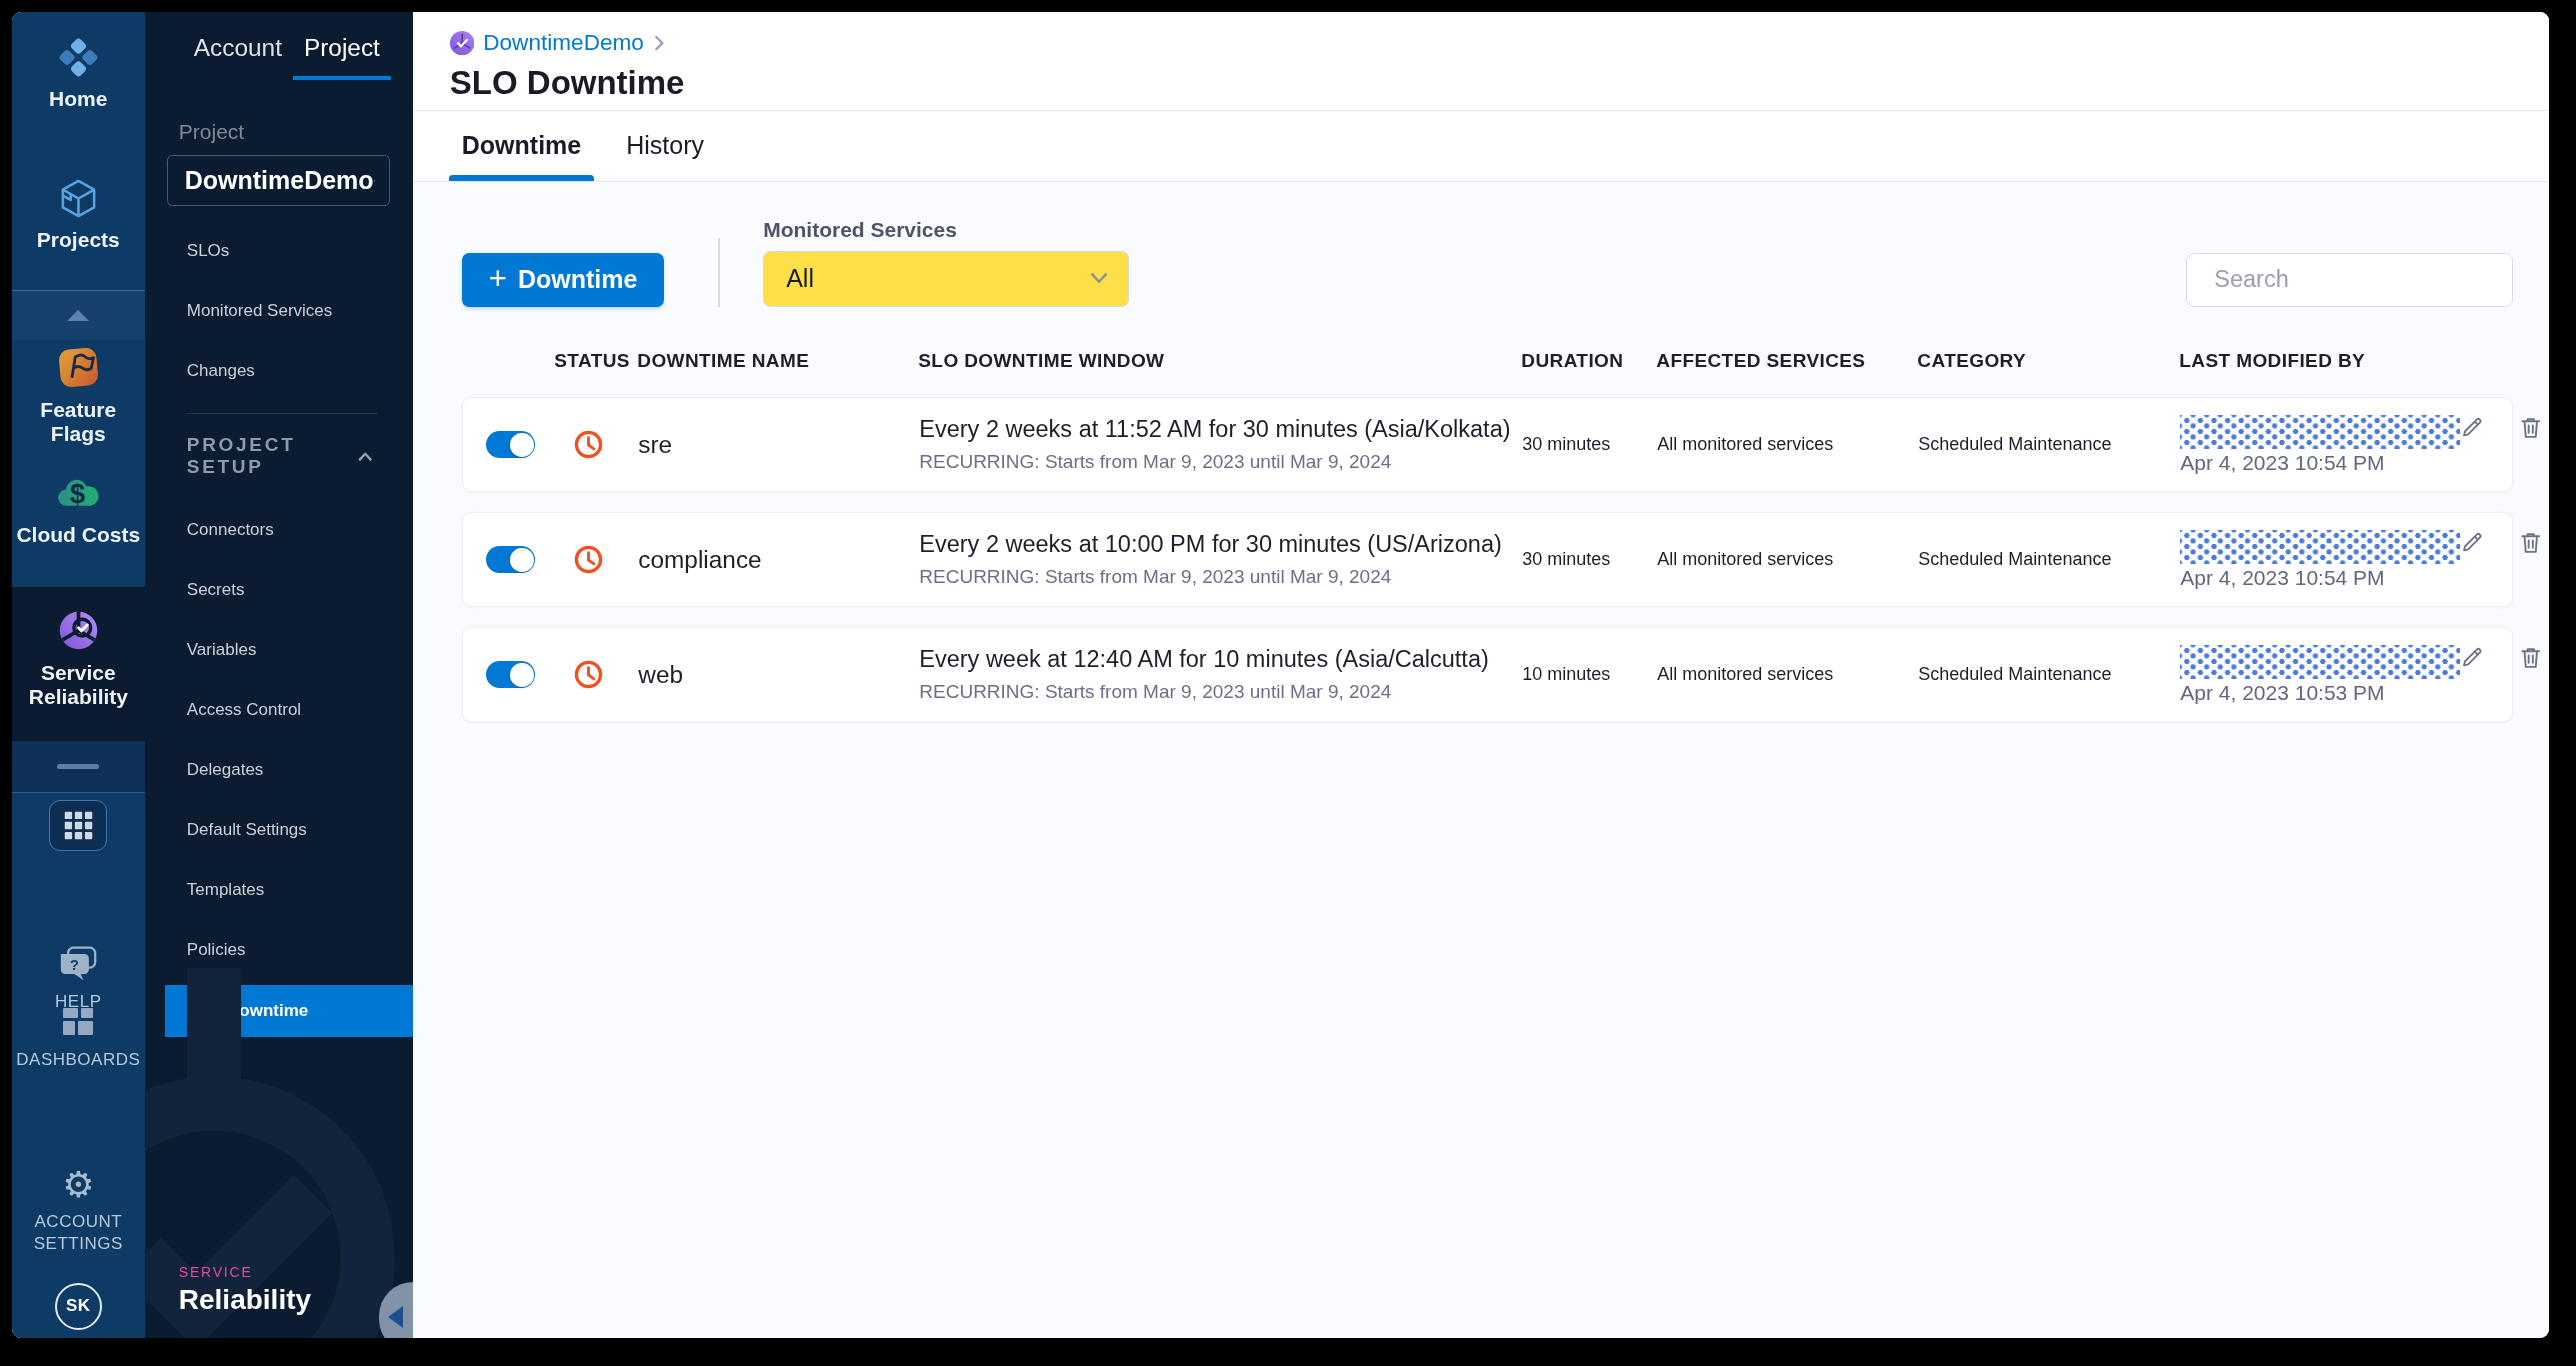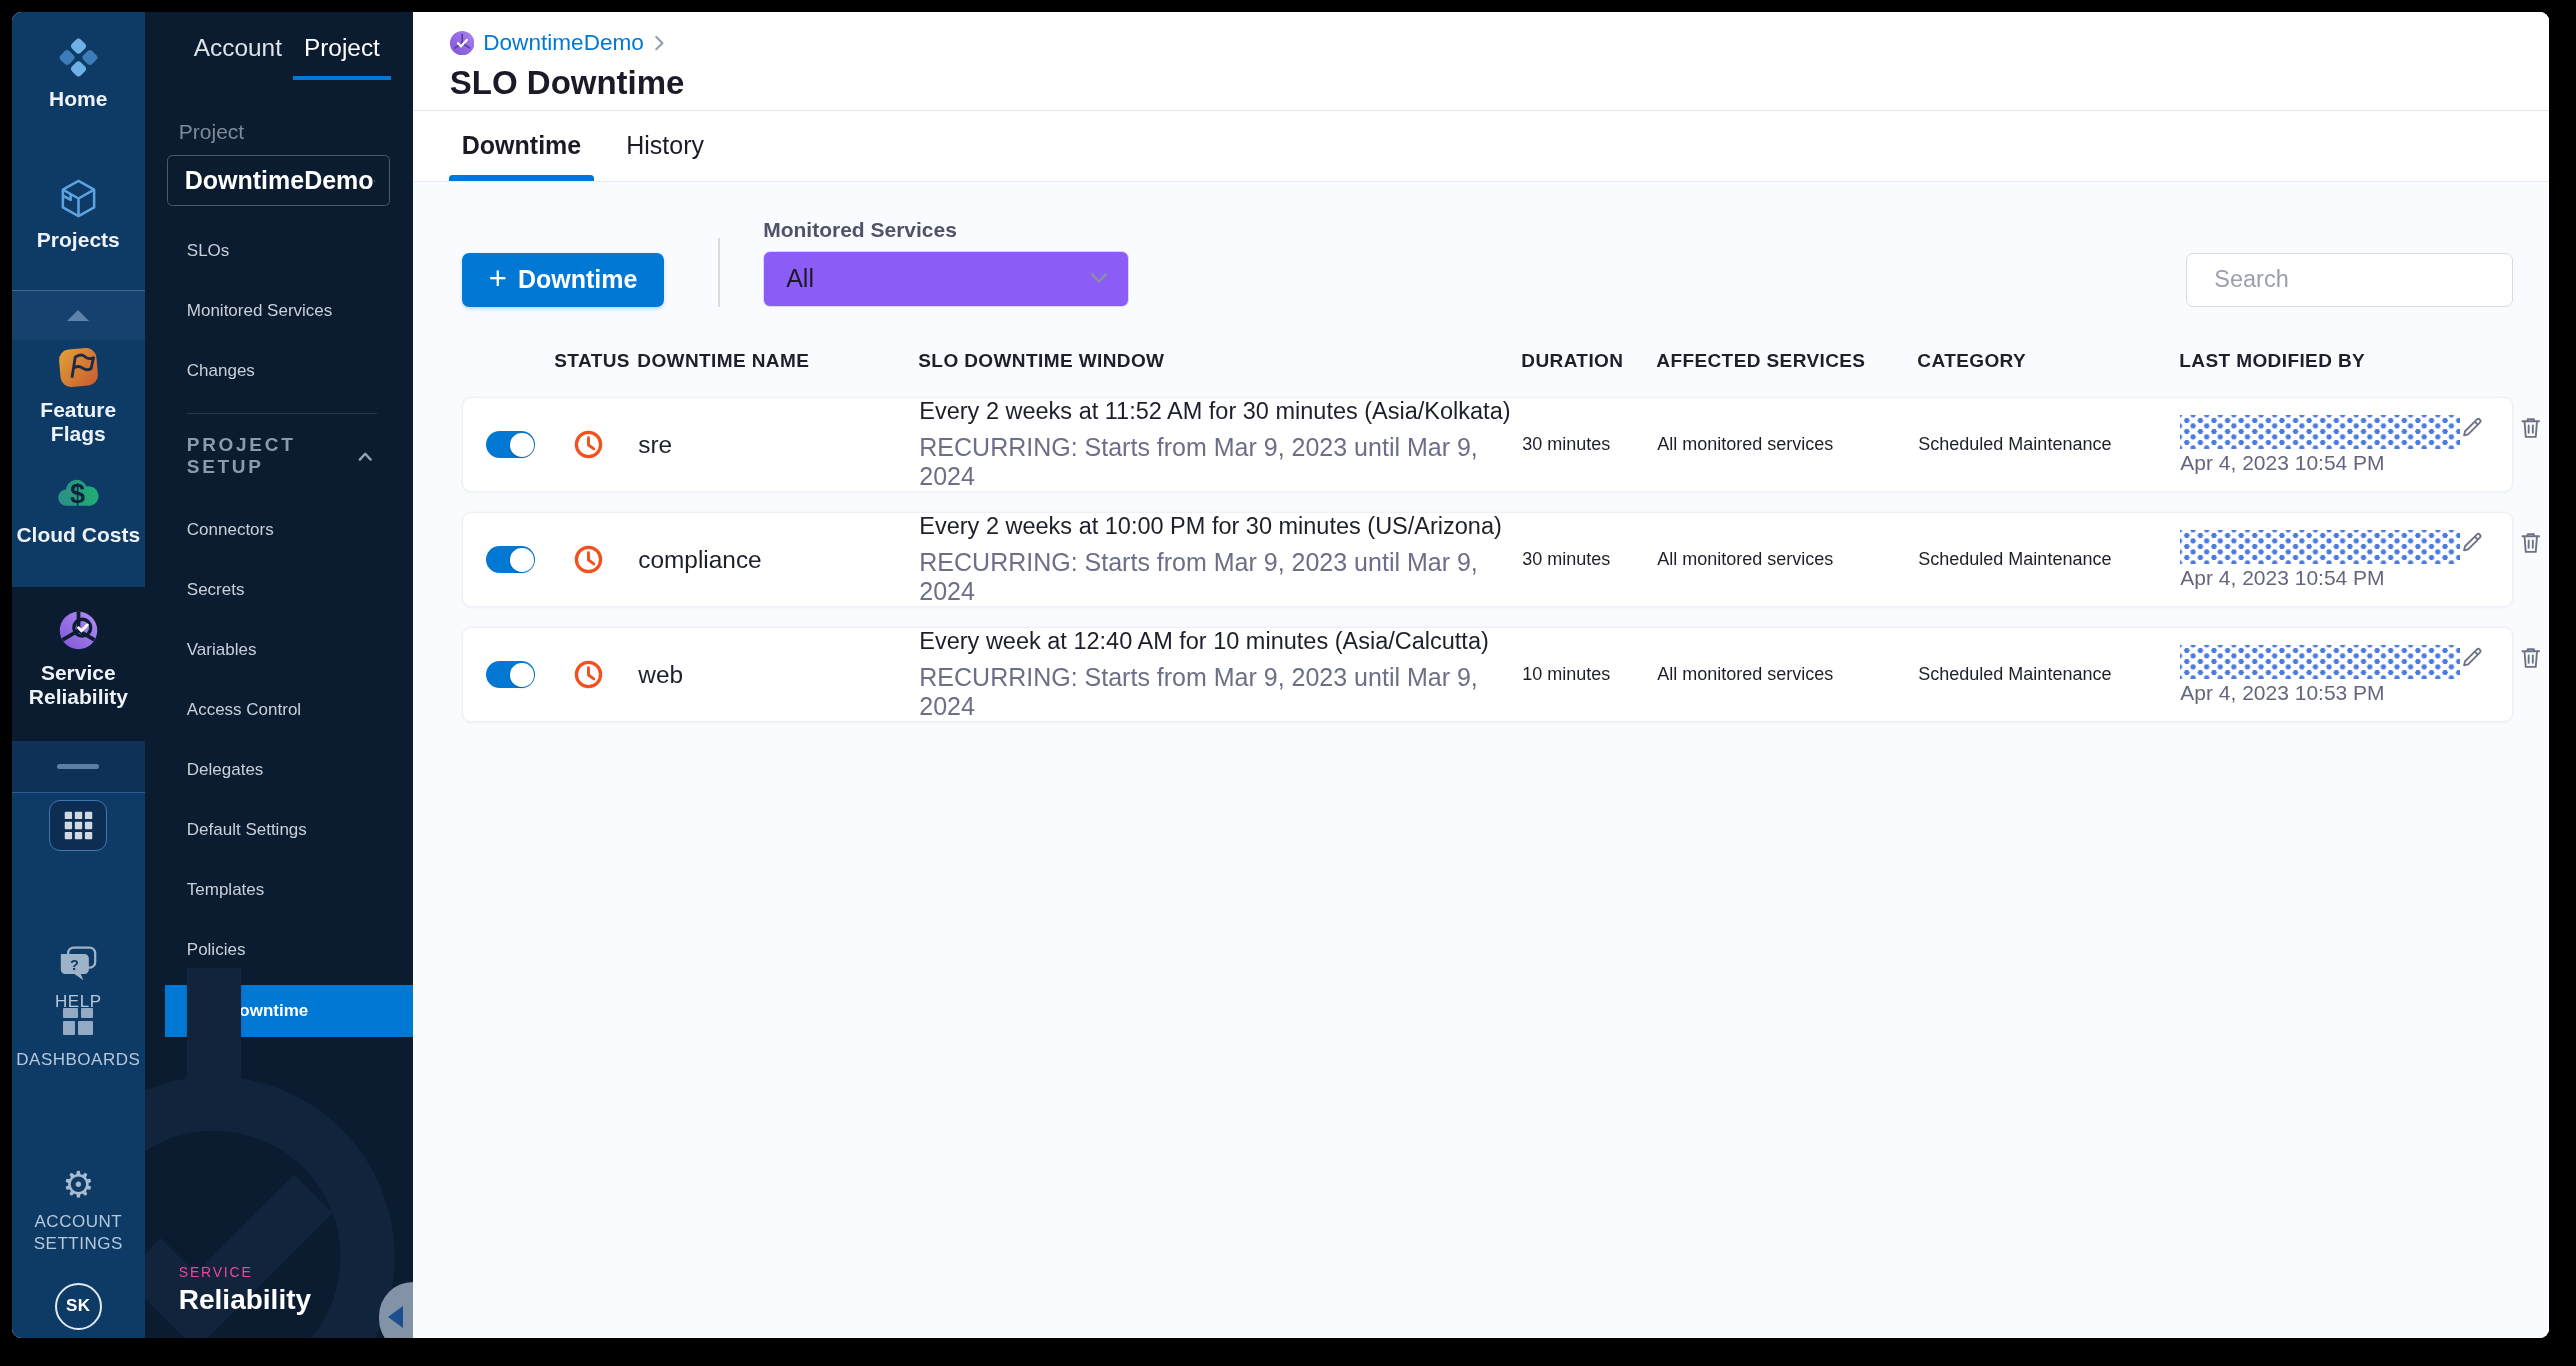--- a/index.html
+++ b/index.html
@@ -68,21 +68,21 @@
     border-radius:3.6px 3.6px 0 0;}
   .body{flex:1;overflow:hidden;}
   .toolbar{display:flex;align-items:flex-end;margin:36px 36px 0 49px;}
   .btn-new{height:54px;background:#0278d5;border-radius:7.2px;display:flex;align-items:center;
     gap:11px;padding:0 27px;cursor:pointer;box-shadow:0 1.8px 3.6px rgba(2,120,213,.25);}
   .btn-new .plus{color:#fff;font-size:31px;font-weight:400;line-height:1;margin-top:-2.7px;}
   .btn-new .lbl{color:#fff;font-size:25px;font-weight:700;}
   .vdiv{width:1.8px;height:69px;background:#d8dbe3;margin:0 0 0 54px;align-self:flex-end;}
   .filter{margin-left:43px;display:flex;flex-direction:column;}
   .filter-label{font-size:21px;font-weight:700;color:#4f5368;margin-bottom:9px;}
-  .dropdown{width:366px;height:56px;background:#8b5cf6;border:1.4px solid #d8dbe3;border-radius:7.2px;
+  .dropdown{width:366px;height:56px;background:#fde047;border:1.4px solid #d8dbe3;border-radius:7.2px;
     box-sizing:border-box;display:flex;align-items:center;justify-content:space-between;
     padding:0 20px 0 22px;cursor:pointer;}
   .dropdown span{font-size:25px;color:#1b1b28;}
   .search-box{margin-left:auto;width:327px;height:54px;background:#fff;border:1.4px solid #d8dbe3;
     border-radius:7.2px;box-sizing:border-box;display:flex;align-items:center;padding:0 14.5px;gap:11px;}
   .search-box input{border:none;outline:none;flex:1;font-size:23.5px;color:#1b1b28;background:transparent;
     font-family:inherit;}
   .search-box input::placeholder{color:#9ba0b0;}
   
   .tgrid{display:grid;grid-template-columns:152px 281px 603px 135px 261px 262px 1fr;
@@ -92,21 +92,21 @@
   .th.status{padding-left:69px;}
   .rows{margin:14.5px 36px 0 49px;display:flex;flex-direction:column;gap:20px;}
   .card{background:#fff;border:0.9px solid #eef0f5;border-radius:9px;height:95px;
     box-shadow:0 0.9px 2.7px rgba(40,50,80,.05);}
   .cell-status{display:flex;align-items:center;gap:38px;}
   .toggle{width:49px;height:27px;border-radius:14.5px;background:#0278d5;position:relative;cursor:pointer;}
   .knob{position:absolute;right:1.8px;top:1.8px;width:23.5px;height:23.5px;border-radius:50%;background:#fff;
     box-shadow:0 0.9px 1.8px rgba(0,0,0,.25);}
   .cell-name{font-size:24.4px;color:#1d1f2b;}
   .win-main{font-size:23.5px;color:#1d1f2b;}
-  .win-sub{font-size:25px;color:#6b6f87;margin-top:8.1px;}
+  .win-sub{font-size:19px;color:#6b6f87;margin-top:8.1px;}
   .cell-plain{font-size:18px;color:#1d1f2b;}
   .cell-mod{display:flex;align-items:flex-start;padding-right:23.5px;}
   .mod-left{display:flex;flex-direction:column;}
   .redacted{width:280px;height:34px;margin-bottom:1.8px;
     background-image:radial-gradient(circle,#4c7be0 2.4px,transparent 2.8px),
                      radial-gradient(circle,#4c7be0 2.4px,transparent 2.8px);
     background-size:13.6px 11px,13.6px 11px;background-position:0 0,6.3px 5.4px;}
   .mod-time{font-size:21px;color:#63677d;}
   .row-actions{margin-left:auto;display:flex;align-items:center;gap:34px;}
   .icon-btn{cursor:pointer;display:flex;}

